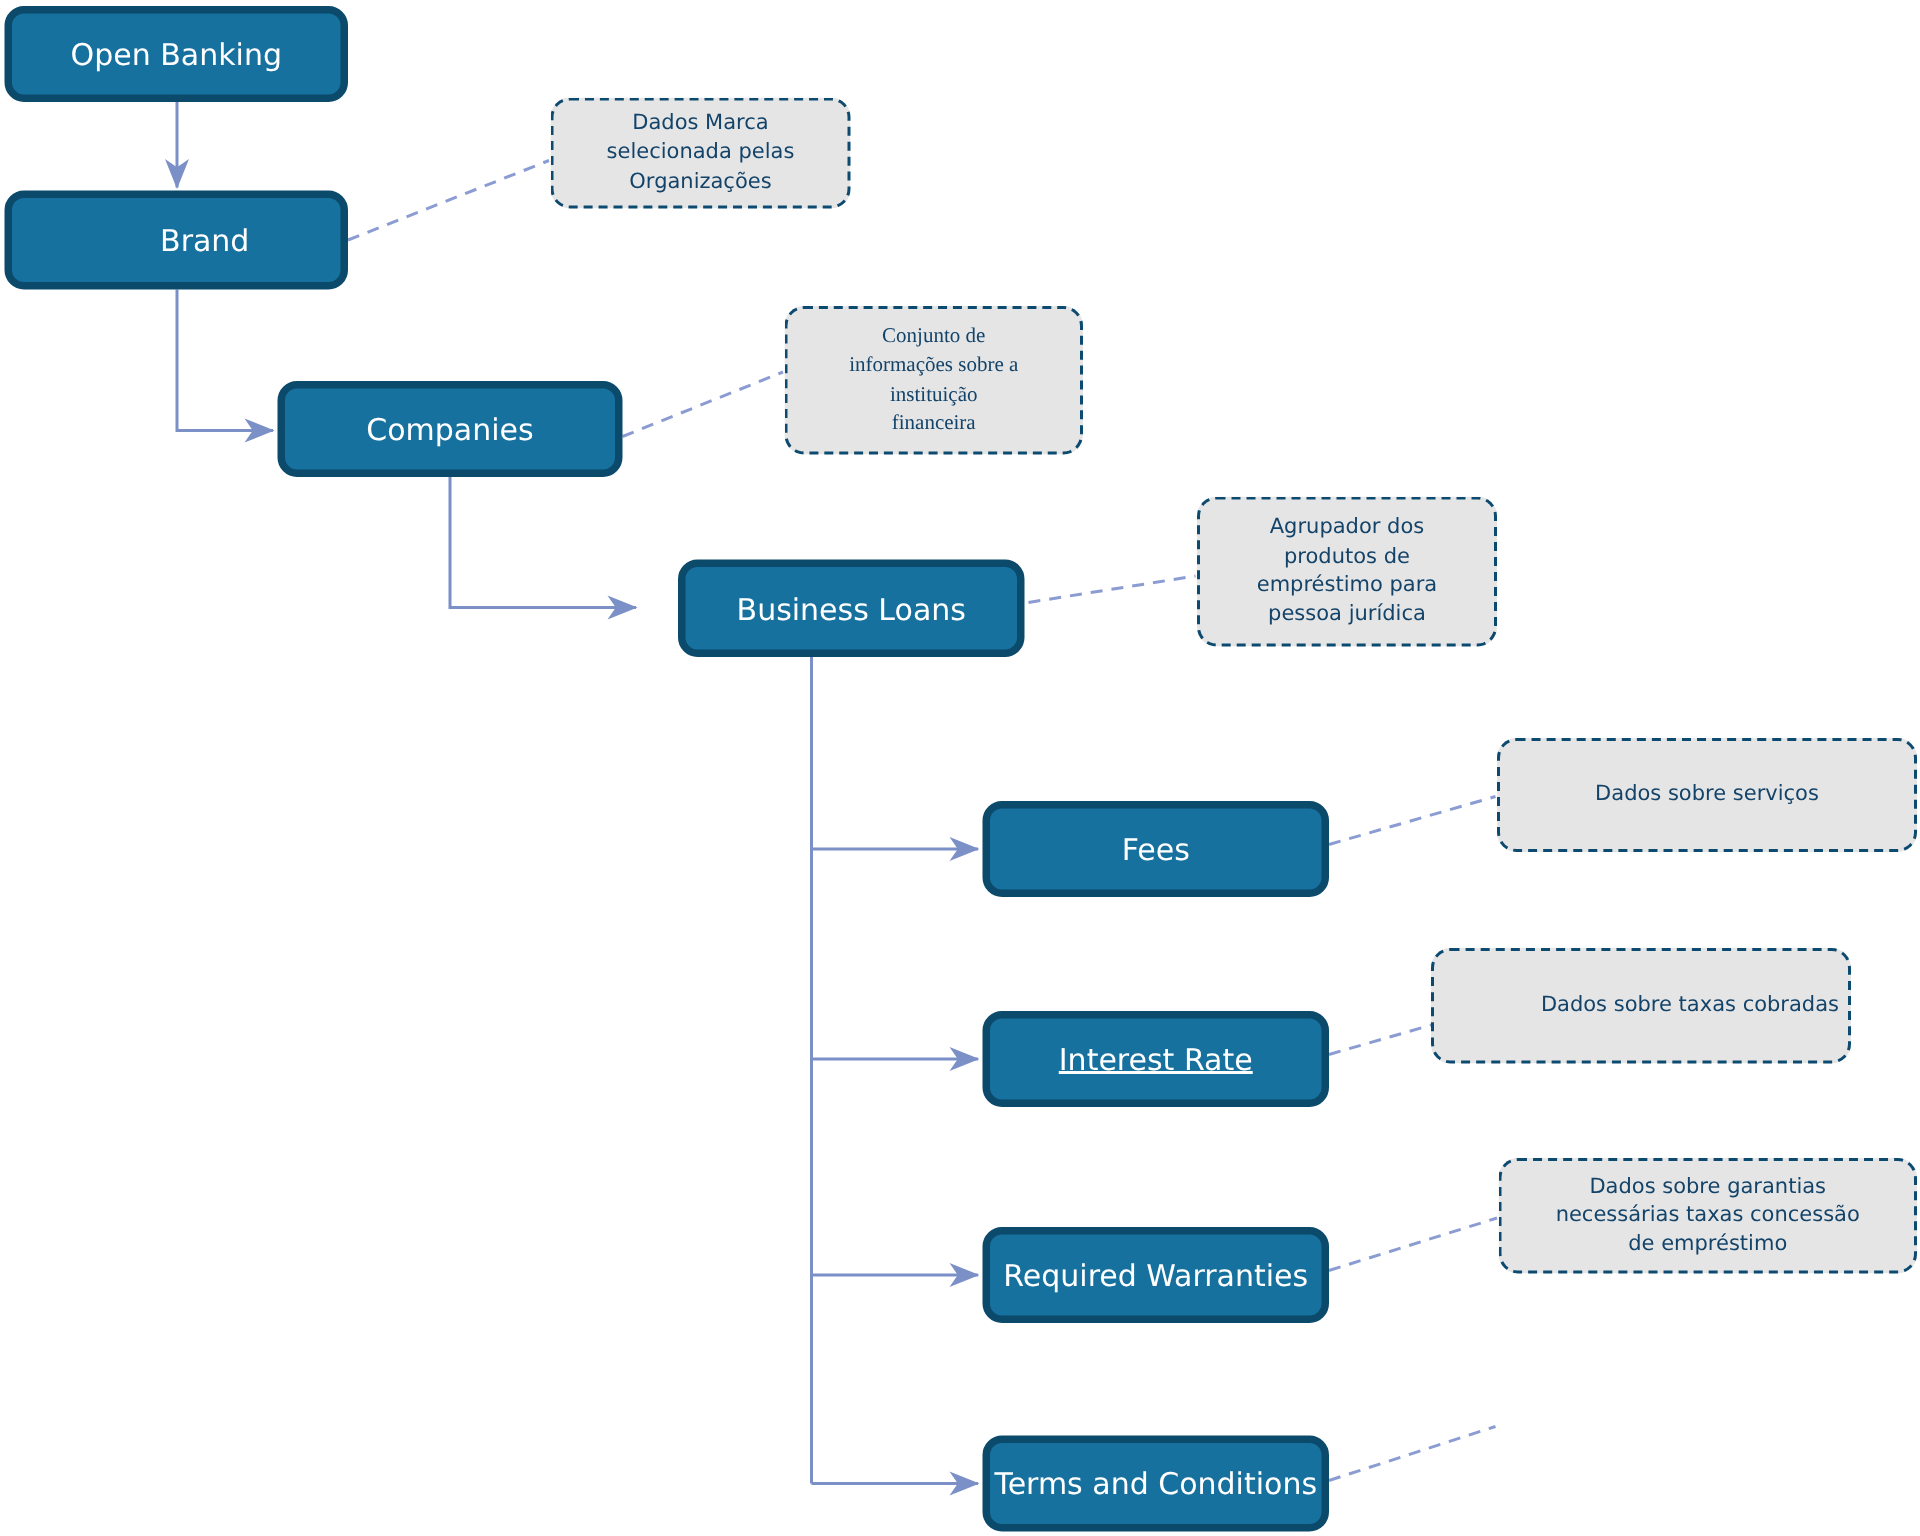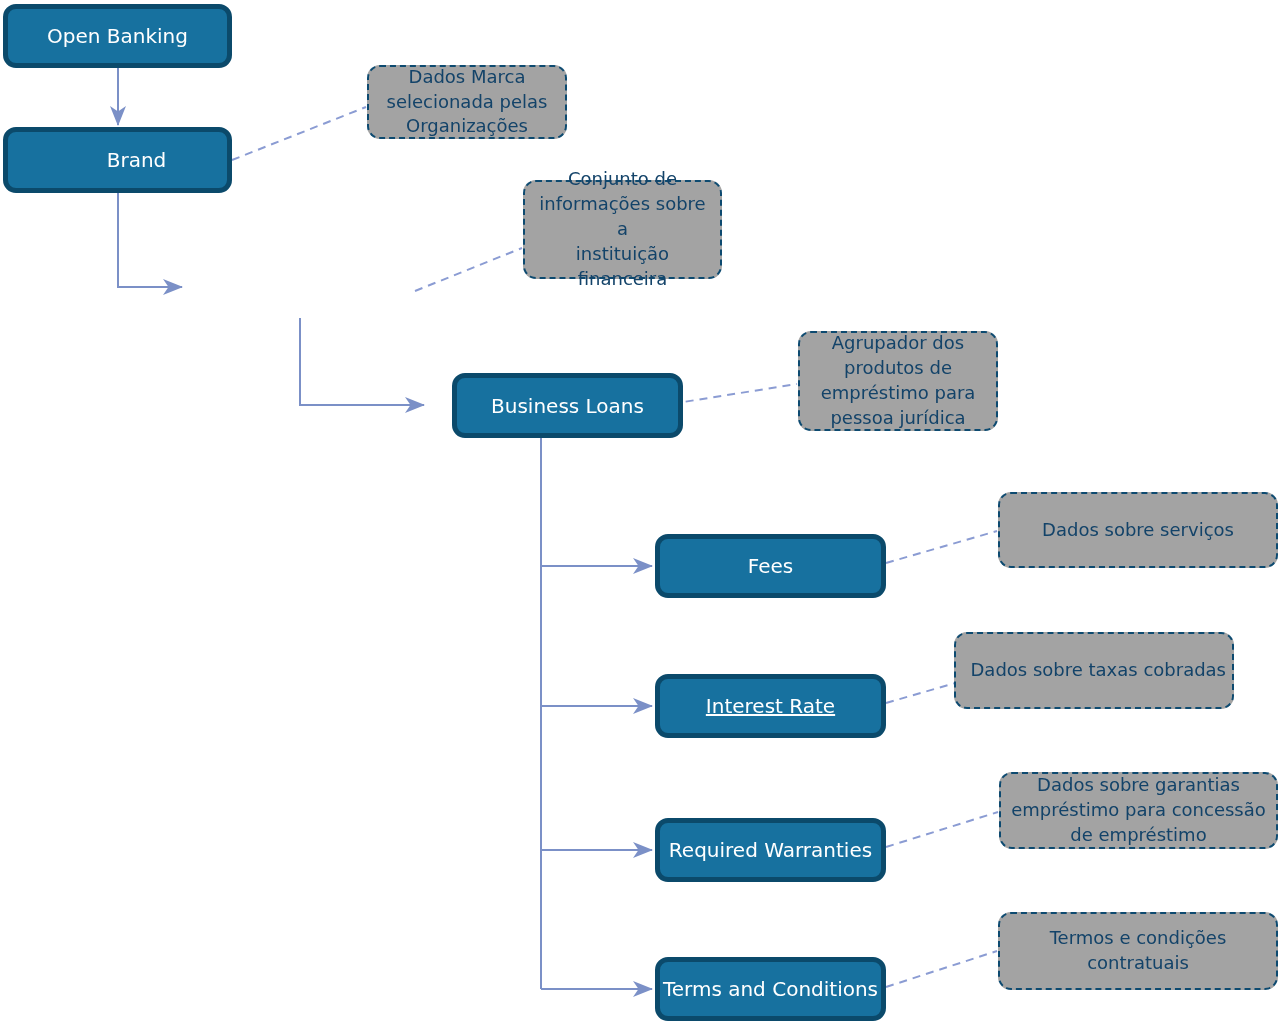--- a/index.html
+++ b/index.html
@@ -28,45 +28,45 @@
     font-size: 20px;
     display: flex;
     align-items: center;
     justify-content: center;
     text-align: center;
     line-height: 1.1;
   }
   .annotation {
     position: absolute;
     box-sizing: border-box;
-    background: #a3a3a3;
+    background: #e5e5e5;
     border: 2px dashed #0D4A70;
     border-radius: 13px;
     color: #134369;
-    font-size: 18px;
+    font-size: 14px;
     line-height: 1.38;
     display: flex;
     align-items: center;
     justify-content: center;
     text-align: center;
     white-space: pre-line;
     padding: 4px 6px;
   }
   
   .n-open-banking        { left: 3px;   top: 4px;   width: 229px; height: 64px; }
   .n-brand               { left: 3px;   top: 127px; width: 229px; height: 66px; padding-left: 38px; }
   .n-companies           { left: 185px; top: 254px; width: 230px; height: 64px; }
   .n-business-loans      { left: 452px; top: 373px; width: 231px; height: 65px; }
   .n-fees                { left: 655px; top: 534px; width: 231px; height: 64px; }
   .n-interest-rate       { left: 655px; top: 674px; width: 231px; height: 64px; text-decoration: underline; }
   .n-required-warranties { left: 655px; top: 818px; width: 231px; height: 64px; }
   .n-terms               { left: 655px; top: 957px; width: 231px; height: 64px; }
   
   .a-brand               { left: 367px; top: 65px;  width: 200px; height: 74px; }
-  .a-companies           { left: 523px; top: 180px; width: 199px; height: 99px; }
+  .a-companies           { left: 523px; top: 204px; width: 199px; height: 99px; font-family: Liberation Serif, serif; }
   .a-business-loans      { left: 798px; top: 331px; width: 200px; height: 100px; }
   .a-fees                { left: 998px; top: 492px; width: 280px; height: 76px; }
   .a-interest-rate       { left: 954px; top: 632px; width: 280px; height: 77px; justify-content: flex-end; }
   .a-required-warranties { left: 999px; top: 772px; width: 279px; height: 77px; }
   .a-terms               { left: 998px; top: 912px; width: 280px; height: 78px; }
 </style>
 </head>
 <body>
 
 <div class="canvas">
@@ -99,20 +99,23 @@
       <path d="M886,987 L997,951"></path>
     </g>
   </svg>
 
   <div class="node n-open-banking">
     <span>Open Banking</span>
   </div>
   <div class="node n-brand">
     <span>Brand</span>
   </div>
+  <div class="node n-companies">
+    <span>Companies</span>
+  </div>
   <div class="node n-business-loans">
     <span>Business Loans</span>
   </div>
   <div class="node n-fees">
     <span>Fees</span>
   </div>
   <div class="node n-interest-rate">
     <span>Interest Rate</span>
   </div>
   <div class="node n-required-warranties">
@@ -140,21 +143,17 @@
 pessoa jurídica</span>
   </div>
   <div class="annotation a-fees">
     <span>Dados sobre serviços</span>
   </div>
   <div class="annotation a-interest-rate">
     <span>Dados sobre taxas cobradas</span>
   </div>
   <div class="annotation a-required-warranties">
     <span>Dados sobre garantias
-empréstimo para concessão
+necessárias taxas concessão
 de empréstimo</span>
-  </div>
-  <div class="annotation a-terms">
-    <span>Termos e condições
-contratuais</span>
   </div>
 
 </div>
 
 </body></html>

